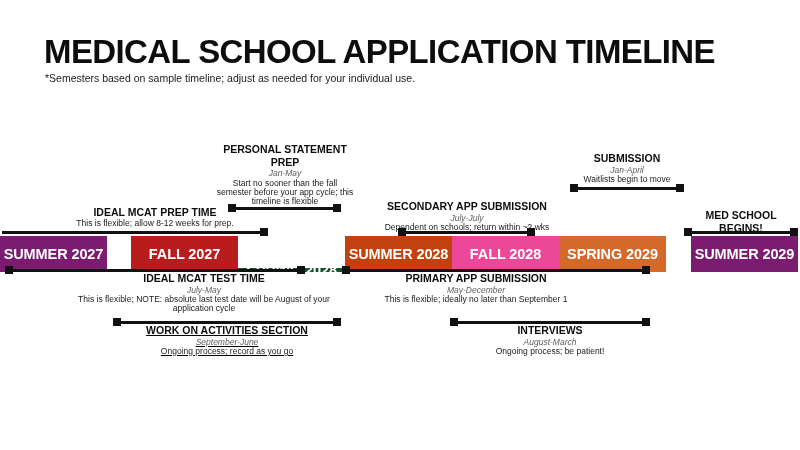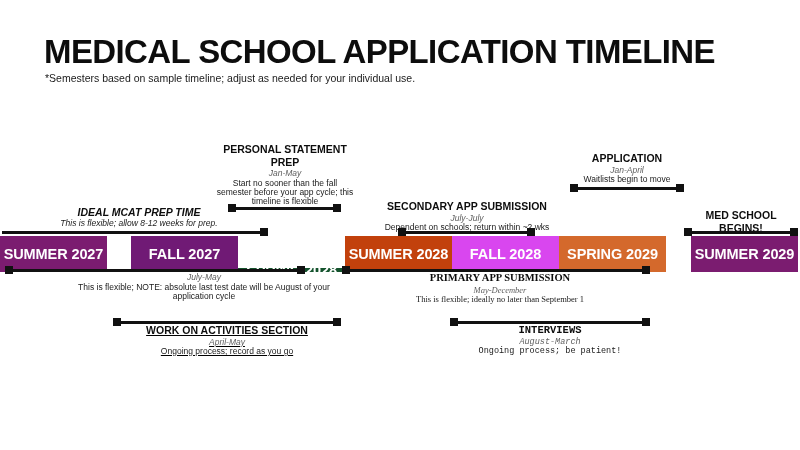--- a/index.html
+++ b/index.html
@@ -76,31 +76,31 @@
     <div class="dates">Jan-May</div>
     <div class="desc">Start no sooner than the fall semester before your app cycle; this timeline is flexible</div>
   </div>
   <div class="conn" style="left:228px; top:204px; width:113px;">
     <div class="rail"></div>
     <div class="cap l"></div>
     <div class="cap r"></div>
   </div>
 
   <div class="evt" style="left:557px; top:152px; width:140px;">
-    <div class="hd">APPLICATION</div>
+    <div class="hd">SUBMISSION</div>
     <div class="dates">Jan-April</div>
     <div class="desc">Waitlists begin to move</div>
   </div>
   <div class="conn" style="left:570px; top:184px; width:114px;">
     <div class="rail"></div>
     <div class="cap l"></div>
     <div class="cap r"></div>
   </div>
 
-  <div class="evt" style="left:24px; top:206px; width:230px;font-style:italic;">
+  <div class="evt" style="left:40px; top:206px; width:230px;">
     <div class="hd">IDEAL MCAT PREP TIME</div>
     <div class="desc">This is flexible; allow 8-12 weeks for prep.</div>
   </div>
   <div class="conn capless-l" style="left:2px; top:228px; width:266px;">
     <div class="rail"></div>
 
     <div class="cap r"></div>
   </div>
 
   <div class="evt" style="left:374px; top:200px; width:186px;">
@@ -120,76 +120,77 @@
   <div class="conn" style="left:684px; top:228px; width:114px;">
     <div class="rail"></div>
     <div class="cap l"></div>
     <div class="cap r"></div>
   </div>
 
   <div id="bar">
     <div class="seg" style="background:#7b1c70;">
       <span>SUMMER 2027</span>
     </div>
-    <div class="seg" style="background:#701a75;margin-left:24px;">
+    <div class="seg" style="background:#b91c1c;margin-left:24px;">
       <span>FALL 2027</span>
     </div>
     <div class="seg" style="background:#14532d;margin-top:32px;">
       <span>SPRING 2028</span>
     </div>
     <div class="seg" style="background:#c2410c;">
       <span>SUMMER 2028</span>
     </div>
-    <div class="seg" style="background:#d946ef;">
+    <div class="seg" style="background:#ec4899;">
       <span>FALL 2028</span>
     </div>
     <div class="seg" style="background:#d4692c;">
       <span>SPRING 2029</span>
     </div>
     <div class="seg" style="background:#7b1c70;margin-left:25px;">
       <span>SUMMER 2029</span>
     </div>
   </div>
 
   <div class="conn" style="left:5px; top:266px; width:300px;">
     <div class="rail"></div>
     <div class="cap l"></div>
     <div class="cap r"></div>
   </div>
   <div class="evt" style="left:78px; top:272px; width:252px;">
+    <div class="hd">IDEAL MCAT TEST TIME</div>
     <div class="dates">July-May</div>
     <div class="desc">This is flexible; NOTE: absolute last test date will be August of your application cycle</div>
   </div>
 
   <div class="conn" style="left:342px; top:266px; width:308px;">
     <div class="rail"></div>
     <div class="cap l"></div>
     <div class="cap r"></div>
   </div>
-  <div class="evt" style="left:350px; top:272px; width:300px;font-family:Liberation Serif, serif;">
+  <div class="evt" style="left:326px; top:272px; width:300px;">
     <div class="hd">PRIMARY APP SUBMISSION</div>
     <div class="dates">May-December</div>
     <div class="desc">This is flexible; ideally no later than September 1</div>
   </div>
 
   <div class="conn" style="left:113px; top:318px; width:228px;">
     <div class="rail"></div>
     <div class="cap l"></div>
     <div class="cap r"></div>
   </div>
   <div class="evt" style="left:112px; top:324px; width:230px;text-decoration:underline;">
     <div class="hd">WORK ON ACTIVITIES SECTION</div>
-    <div class="dates">April-May</div>
+    <div class="dates">September-June</div>
     <div class="desc">Ongoing process; record as you go</div>
   </div>
 
   <div class="conn" style="left:450px; top:318px; width:200px;">
     <div class="rail"></div>
     <div class="cap l"></div>
     <div class="cap r"></div>
   </div>
-  <div class="evt" style="left:430px; top:324px; width:240px;font-family:Liberation Mono, monospace;">
+  <div class="evt" style="left:430px; top:324px; width:240px;">
     <div class="hd">INTERVIEWS</div>
     <div class="dates">August-March</div>
     <div class="desc">Ongoing process; be patient!</div>
   </div>
 
 </div>
 
 </body></html>

